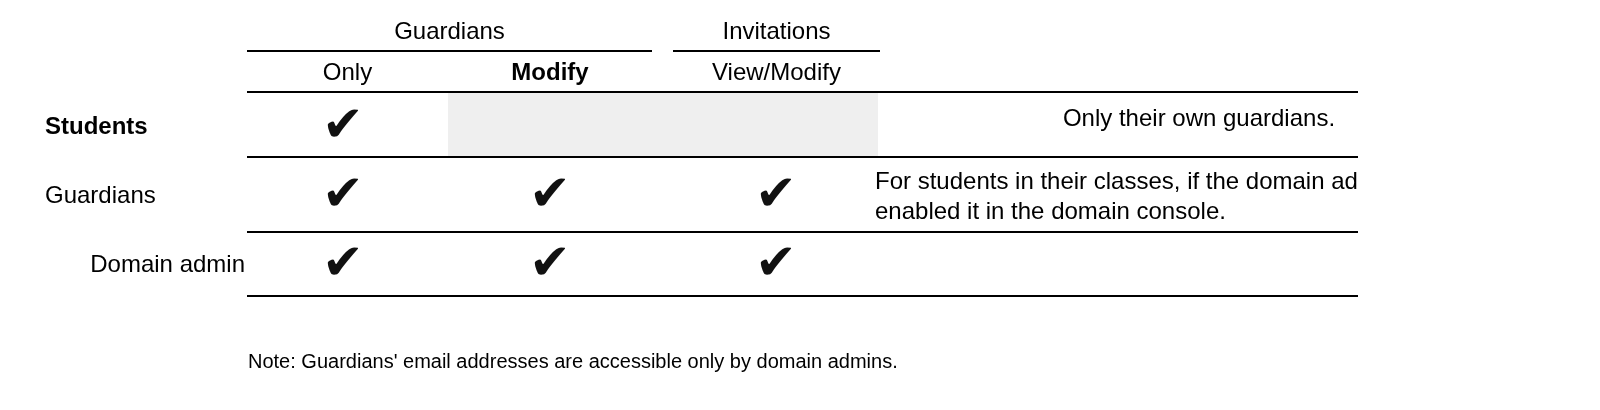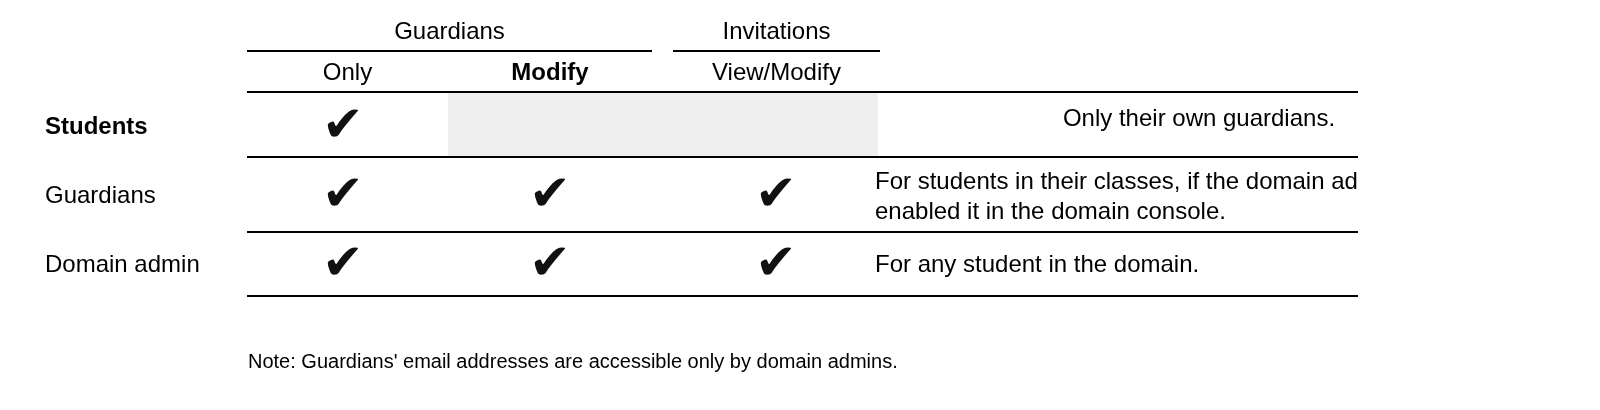--- a/index.html
+++ b/index.html
@@ -48,21 +48,21 @@
   .gray-block {
     position: absolute;
     left: 448px; top: 93px;
     width: 430px; height: 63px;
     background: #efefef;
   }
   
   .row-label { left: 45px; width: 200px; }
   .row-students { top: 112px; font-weight: bold; }
   .row-teachers { top: 181px; }
-  .row-domain   { top: 250px; }
+  .row-domain   { top: 250px; text-align: right; }
   
   .check {
     position: absolute;
     width: 60px; height: 52px;
     display: flex;
     align-items: center;
     justify-content: center;
     font-family: "DejaVu Sans", sans-serif;
     font-size: 50px;
     line-height: 52px;
@@ -123,17 +123,16 @@
   <div class="cell row-label row-teachers">Guardians</div>
   <div class="check cx-view cy-teachers">✔</div>
   <div class="check cx-modify cy-teachers">✔</div>
   <div class="check cx-viewmodify cy-teachers">✔</div>
   <div class="note note-teachers">For students in their classes, if the domain administrator has enabled it in the domain console.</div>
 
   <div class="cell row-label row-domain">Domain admin</div>
   <div class="check cx-view cy-domain">✔</div>
   <div class="check cx-modify cy-domain">✔</div>
   <div class="check cx-viewmodify cy-domain">✔</div>
-  <div class="note note-domain">For any student in the domain.</div>
 
   <div class="footnote">Note: Guardians' email addresses are accessible only by domain admins.</div>
 
 </div>
 
 </body></html>

